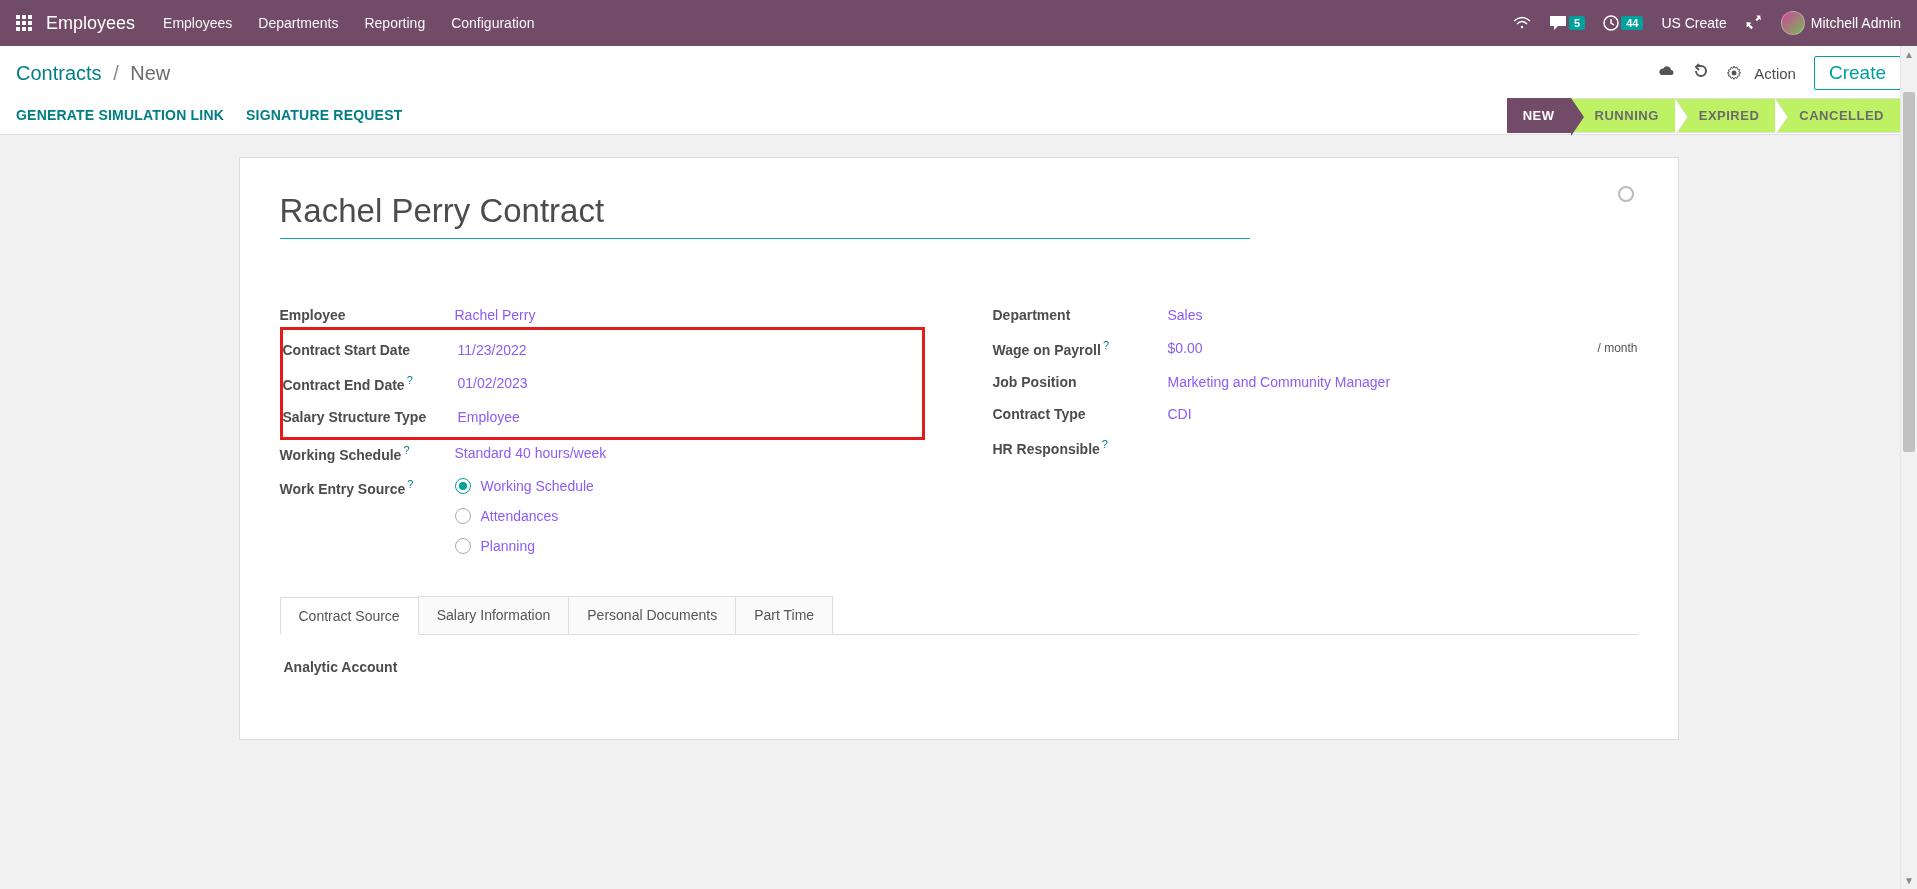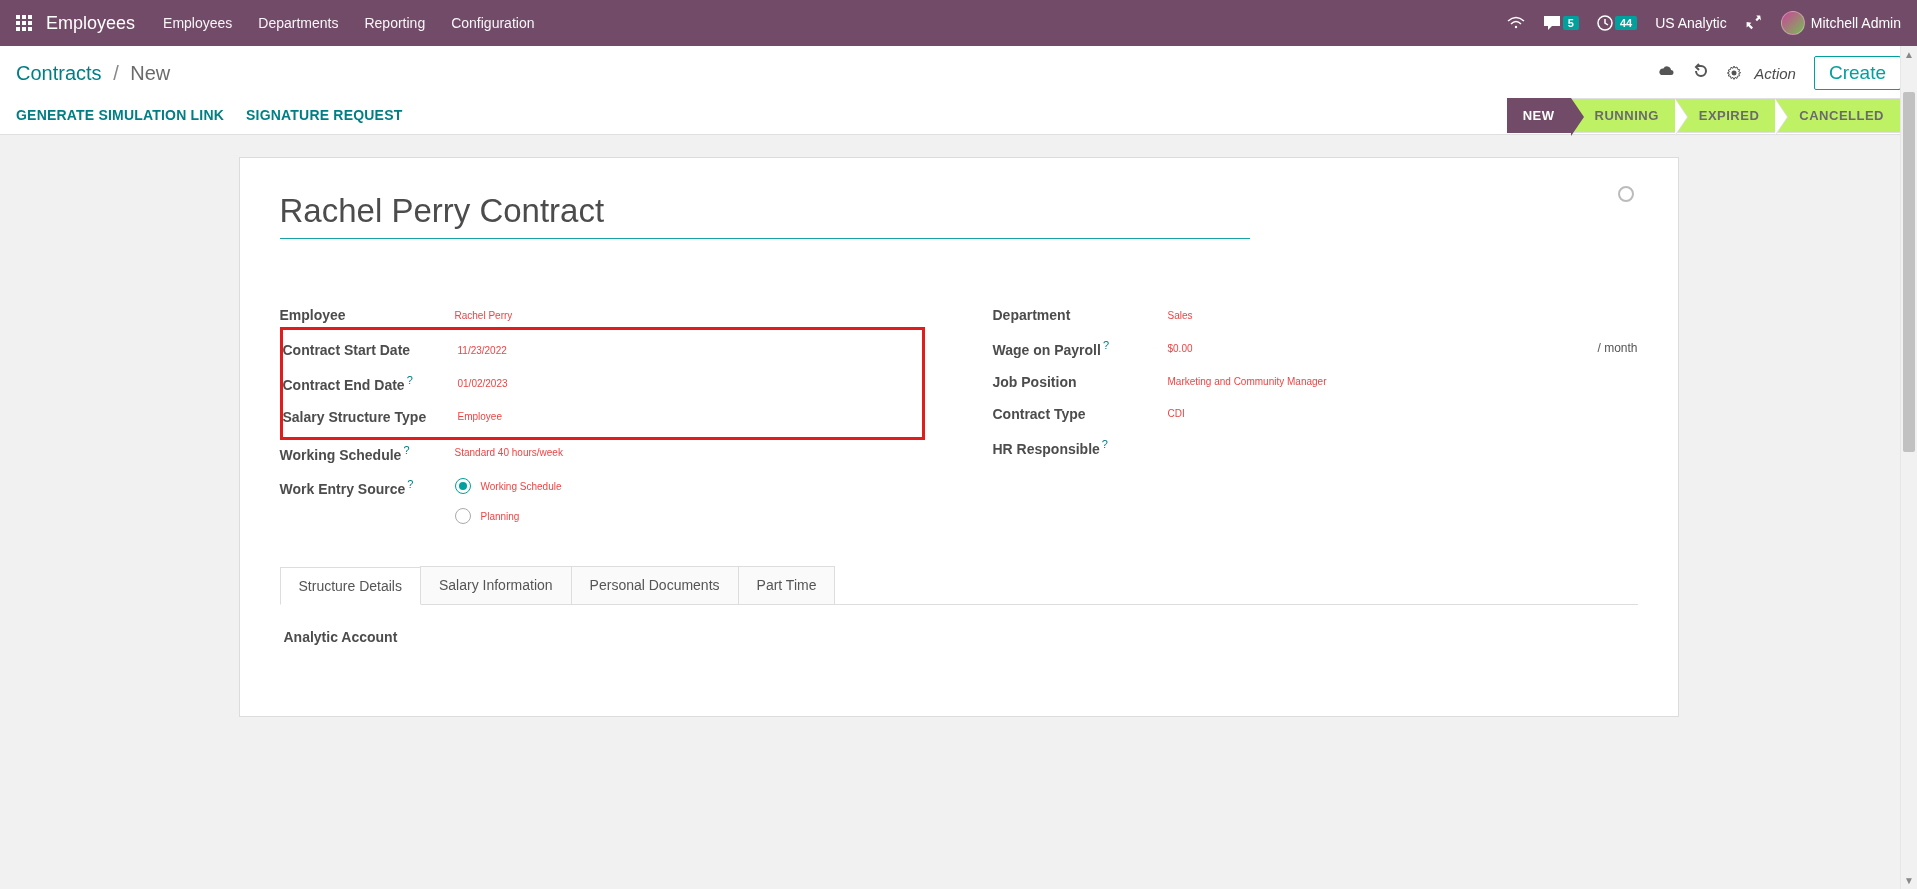--- a/index.html
+++ b/index.html
@@ -46,21 +46,21 @@
     }
     .breadcrumb-row {
       display: flex; justify-content: space-between; align-items: center;
       padding-bottom: 6px;
     }
     .breadcrumb { font-size: 20px; color: #6b6b6b; }
     .breadcrumb a { color: #017e84; text-decoration: none; cursor: pointer; }
     .breadcrumb .sep { color: #888; margin: 0 6px; }
     .btn-row-right { display: flex; align-items: center; gap: 18px; }
     .icon-btn { cursor: pointer; color: #555; font-size: 16px; }
-    .action-btn { display: flex; align-items: center; gap: 13px; cursor: pointer; color: #4c4c4c; font-size: 15px; font-weight: 500; font-style: italic;}
+    .action-btn { display: flex; align-items: center; gap: 13px; cursor: pointer; color: #4c4c4c; font-size: 15px; font-weight: 500;}
     .btn-create {
       border: 1px solid #00a09d; background: #fff; color: #00a09d;
       padding: 5px 14px; font-size: 19px; font-weight: 500; cursor: pointer; border-radius: 2px;
     }
     .statusbar-row {
       display: flex; justify-content: space-between; align-items: center;
       min-height: 38px;
     }
     .statusbar-left { display: flex; gap: 22px; }
     .status-action {
@@ -111,21 +111,21 @@
       display: grid; grid-template-columns: 1fr 1fr;
       gap: 10px 68px; margin-top: 60px;
     }
     .form-col { display: flex; flex-direction: column; }
     .field-row { display: flex; align-items: center; padding: 8px 0; }
     .field-label {
       width: 175px; font-weight: 600; color: #4c4c4c; font-size: 14px;
       flex-shrink: 0;
     }
     .help-q { color: #017e84; font-size: 11px; vertical-align: super; margin-left: 2px; cursor: help; font-weight: normal; }
-    .field-value { color: #ef4444; font-size: 10px; flex: 1; }
+    .field-value { color: #8b5cf6; font-size: 14px; flex: 1; }
     .field-suffix { color: #555; font-size: 12px; white-space: nowrap; }
     .radio-group { display: flex; flex-direction: column; gap: 14px; }
     .radio-item { display: flex; align-items: center; gap: 10px; cursor: pointer; }
     .radio-circle {
       width: 16px; height: 16px; border: 1.5px solid #aaa; border-radius: 50%;
       display: flex; align-items: center; justify-content: center;
     }
     .radio-circle.selected { border-color: #00a09d; }
     .radio-dot { width: 8px; height: 8px; background: #00a09d; border-radius: 50%; display: none;}
     .radio-circle.selected .radio-dot { display: block; }
@@ -189,21 +189,21 @@
         </svg>
       <span class="badge-green">5</span>
     </span>
     <span class="nav-icon">
       <svg width="16" height="16" viewBox="0 0 16 16" fill="none" stroke="#fff" stroke-width="1.5">
           <circle cx="8" cy="8" r="7"></circle>
           <path d="M8 4v4l3 2"></path>
         </svg>
       <span class="badge-green">44</span>
     </span>
-    <span>US Analytic</span>
+    <span>US Create</span>
     <span class="nav-icon">
       <svg width="18" height="18" viewBox="0 0 18 18" fill="#fff">
           <path d="M14 2l2 2-3 3 2 2 3-3 2 2-1-6zM2 10l6 1-2 2 4 4-2 2-4-4-2 2z" transform="scale(0.8)"></path>
         </svg>
     </span>
     <span class="user-block">
       <span class="avatar"></span>
       <span>Mitchell Admin</span>
     </span>
   </div>
@@ -289,20 +289,24 @@
           <div class="field-value">
             <div class="radio-group">
               <div class="radio-item">
                 <span class="radio-circle selected">
                     <span class="radio-dot"></span>
                   </span>
                 <span>Working Schedule</span>
               </div>
               <div class="radio-item">
                 <span class="radio-circle"></span>
+                <span>Attendances</span>
+              </div>
+              <div class="radio-item">
+                <span class="radio-circle"></span>
                 <span>Planning</span>
               </div>
             </div>
           </div>
         </div>
       </div>
 
       <div class="form-col">
         <div class="field-row">
           <div class="field-label">Department</div>
@@ -323,21 +327,21 @@
         </div>
         <div class="field-row">
           <div class="field-label"><span>HR Responsible</span><span class="help-q">?</span></div>
           <div class="field-value"></div>
         </div>
       </div>
     </div>
 
     
     <div class="tabs">
-      <div class="tab active">Structure Details</div>
+      <div class="tab active">Contract Source</div>
       <div class="tab">Salary Information</div>
       <div class="tab">Personal Documents</div>
       <div class="tab">Part Time</div>
     </div>
     <div class="tab-content">
       <span class="tab-field-label">Analytic Account</span>
     </div>
   </div>
 </div>
 

